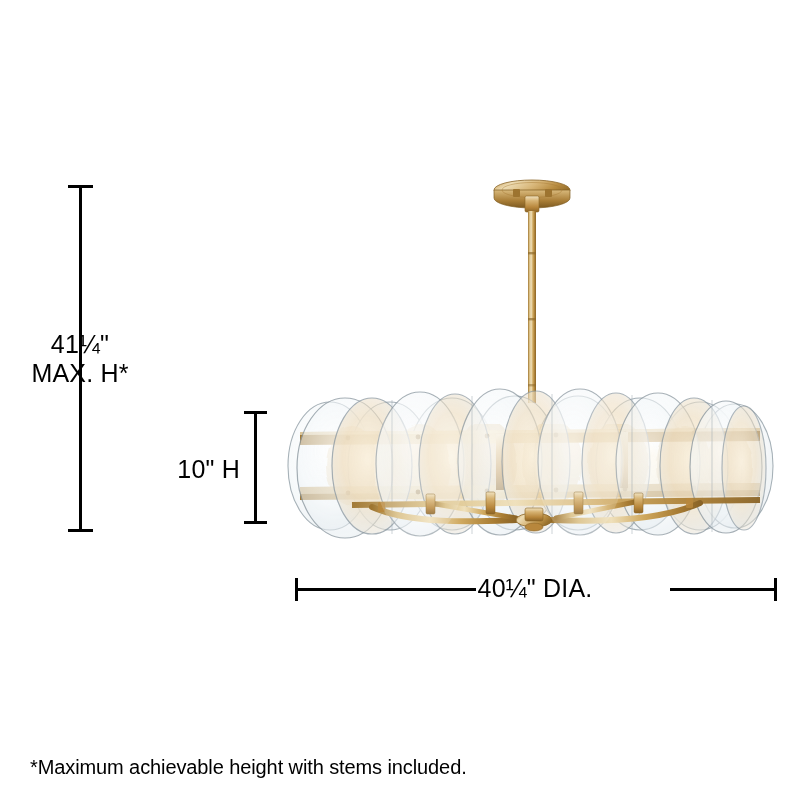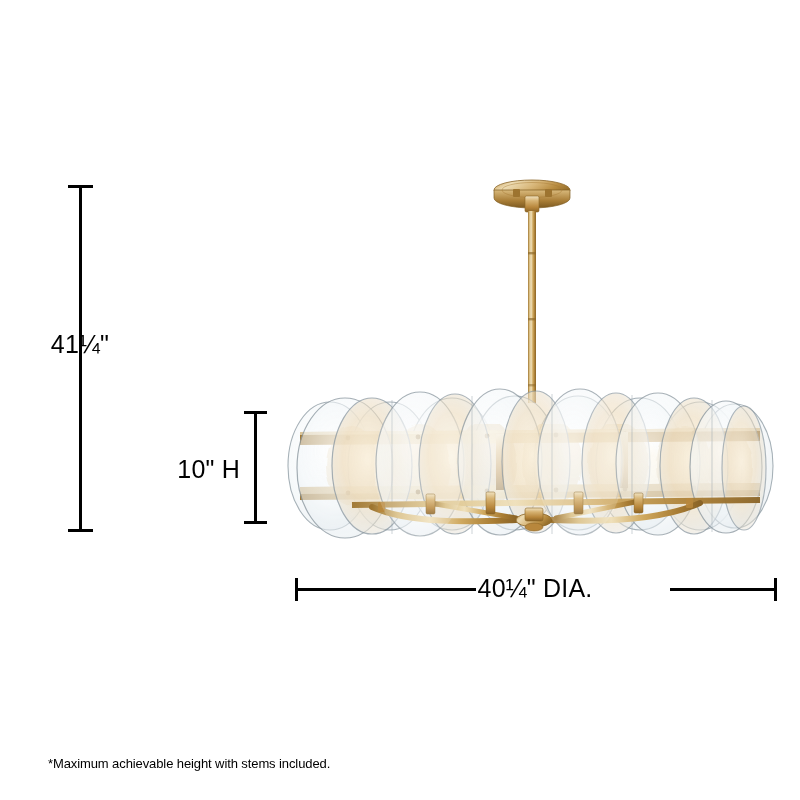--- a/index.html
+++ b/index.html
@@ -25,40 +25,41 @@
     line-height:1.16;
     font-weight:400;
     letter-spacing:.2px;
     white-space:nowrap;
   }
   #label-max-h{font-size:25px;left:0;width:160px;top:330px;}
   #label-ten-h{font-size:25px;left:110px;width:130px;top:455px;text-align:right;}
   #label-dia{font-size:25px;left:400px;width:270px;top:574px;}
 
   .footnote{
-    position:absolute;left:48px;top:756px;
-    font-size:13px;letter-spacing:-0.1px;
+    position:absolute;left:30px;top:756px;
+    font-size:20px;letter-spacing:-0.1px;
   }
 
   
   #fixture{position:absolute;left:0;top:0;width:800px;height:800px;}
   svg{display:block;}
 </style>
 </head>
 <body>
 
 <div id="stage">
 
   <div>
     <div class="cap-h" style="left:68px;  top:185px; width:25px;"></div>
     <div class="dim-line-v" style="left:79px; top:186px; height:345px;"></div>
     <div class="cap-h" style="left:68px;  top:529px; width:25px;"></div>
   </div>
   <div class="dim-label" id="label-max-h">
     <div>41¼"</div>
+    <div>MAX. H*</div>
   </div>
 
   <div>
     <div class="cap-h" style="left:244px; top:411px; width:23px;"></div>
     <div class="dim-line-v" style="left:254px; top:412px; height:111px;"></div>
     <div class="cap-h" style="left:244px; top:521px; width:23px;"></div>
   </div>
   <div class="dim-label" id="label-ten-h">10" H</div>
 
   <div>

